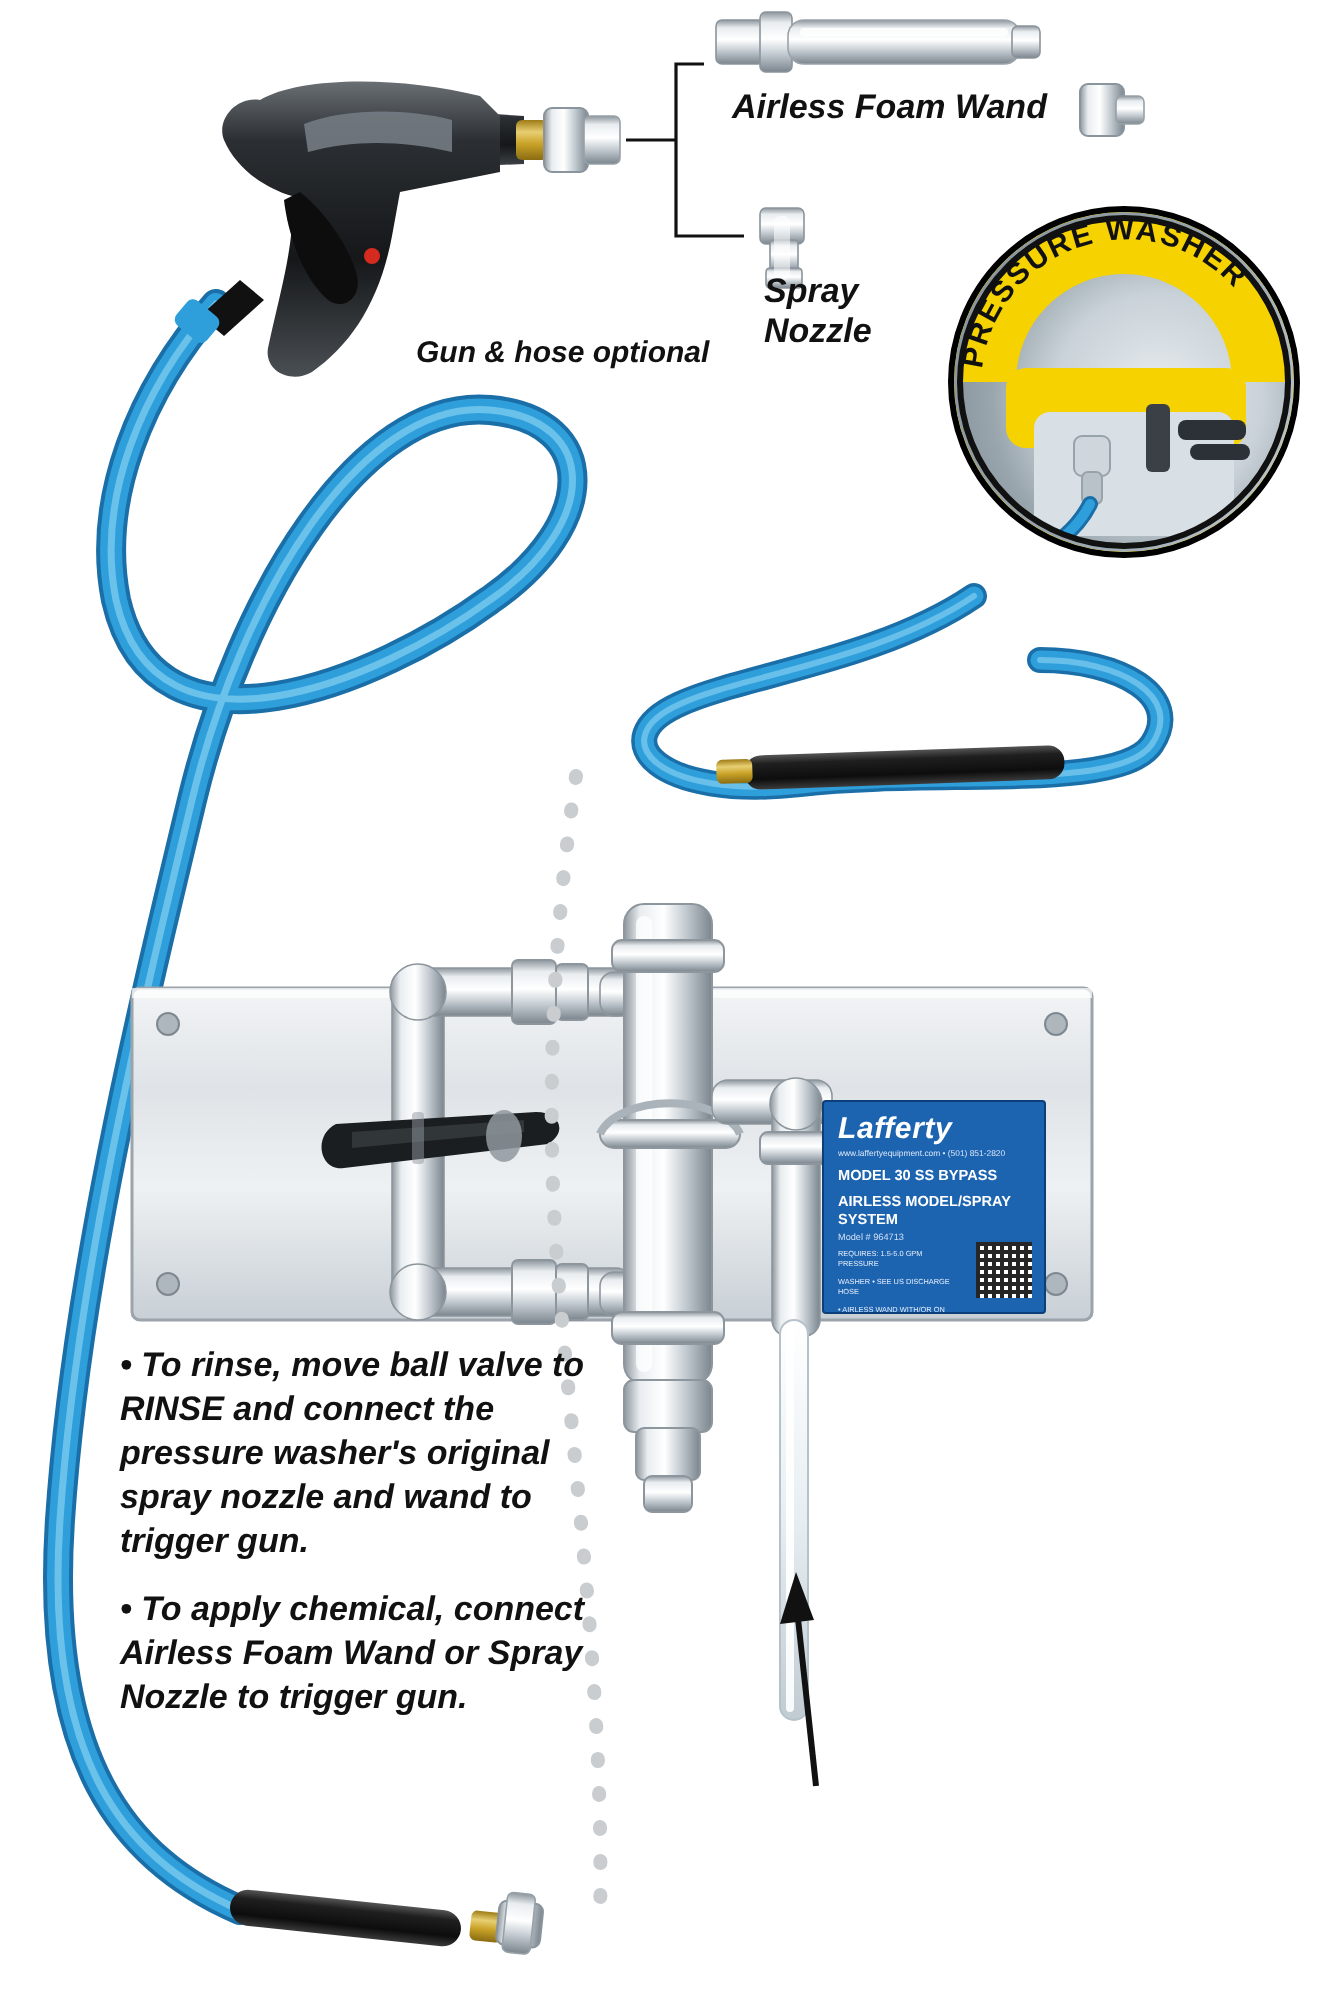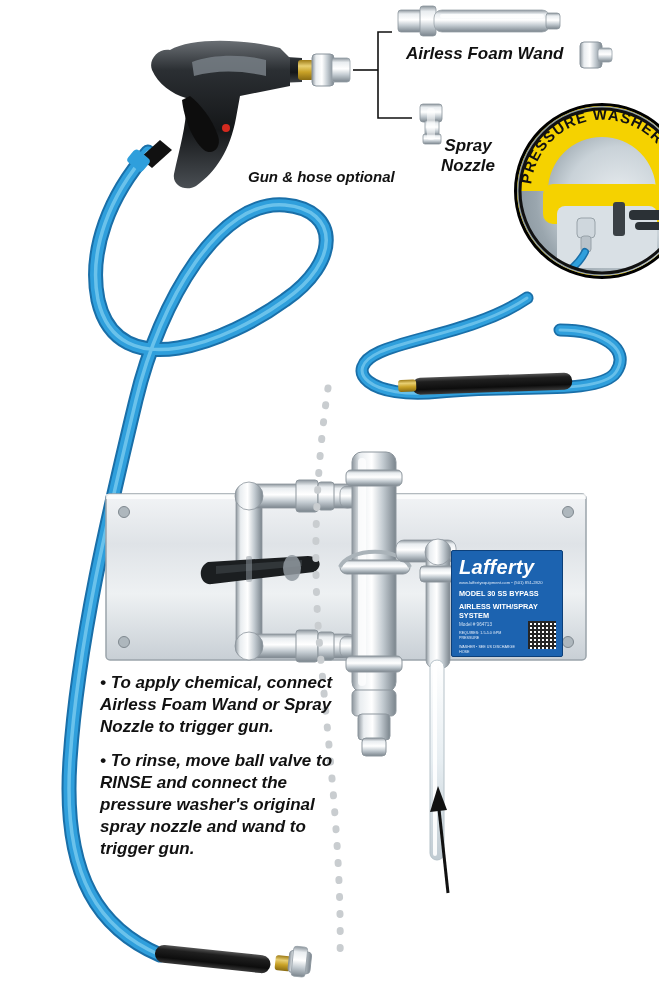--- a/index.html
+++ b/index.html
@@ -3,26 +3,26 @@
 <meta charset="utf-8">
 <style>
   html,body{margin:0;padding:0;}
   body{
     width:659px;height:1000px;
     background:#ffffff;
     font-family:"Liberation Sans", sans-serif;
     position:relative;
     overflow:hidden;
   }
-  .stage{position:absolute;left:0;top:0;width:563px;height:1000px;margin-left:40px;}
+  .stage{position:absolute;left:0;top:0;width:563px;height:1000px;}
   svg.layer{position:absolute;left:0;top:0;width:659px;height:1000px;}
 
   .lbl{position:absolute;font-style:italic;font-weight:bold;color:#111;}
   .lbl-wand{left:366px;top:44px;font-size:17px;}
-  .lbl-nozzle{left:382px;top:136px;font-size:17px;line-height:20px;text-align:center;width:92px;}
+  .lbl-nozzle{left:382px;top:136px;font-size:17px;line-height:20px;width:92px;}
   .lbl-gun{left:208px;top:168px;font-size:15px;text-align:right;}
   .lbl-chem{left:390px;top:900px;font-size:14px;line-height:17px;text-align:center;width:110px;}
 
   .instructions{
     position:absolute;left:60px;top:672px;width:240px;
     font-style:italic;font-weight:bold;font-size:17px;line-height:22px;color:#111;
   }
   .instructions p{margin:0 0 12px 0;}
 
   .badge{
@@ -41,21 +41,21 @@
     font-family:"Liberation Sans", sans-serif;
     font-weight:bold;font-size:15px;fill:#111;letter-spacing:1px;
   }
 
   .plate-label{
     position:absolute;left:411px;top:550px;width:110px;height:105px;
     background:#1c63b0;border:1px solid #0c3f79;border-radius:2px;
     color:#fff;overflow:hidden;
   }
   .plate-label .brand{
-    font-style:italic;font-weight:bold;font-size:20px;color:#fff;
+    font-style:italic;font-weight:bold;font-size:15px;color:#fff;
     margin:5px 0 0 7px;letter-spacing:.3px;
   }
   .plate-label .site{font-size:4.2px;margin:1px 0 0 7px;color:#dbe8f7;}
   .plate-label .model{
     font-weight:bold;font-size:7.3px;line-height:9px;margin:4px 0 0 7px;color:#fff;
   }
   .plate-label .modelno{font-size:4.6px;margin:2px 0 0 7px;color:#cfe0f3;}
   .plate-label .specs{font-size:3.7px;line-height:5px;margin:4px 0 0 7px;color:#e6eefa;width:62px;}
   .plate-label .qr{
     position:absolute;right:6px;bottom:7px;width:28px;height:28px;background:#fff;
@@ -278,22 +278,22 @@
   </svg>
 
   <div class="lbl lbl-wand">Airless Foam Wand</div>
 
   <div class="lbl lbl-nozzle">Spray<br>Nozzle</div>
 
   <div class="lbl lbl-gun">Gun &amp; hose optional</div>
 
 
   <div class="instructions">
+    <p>• To rinse, move ball valve to RINSE and connect the pressure washer's original spray nozzle and wand to trigger gun.</p>
     <p>• To apply chemical, connect Airless Foam Wand or Spray Nozzle to trigger gun.</p>
-    <p>• To rinse, move ball valve to RINSE and connect the pressure washer's original spray nozzle and wand to trigger gun.</p>
   </div>
 
   <div class="badge">
     <div class="photo"></div>
     <svg class="badge-arc" viewBox="0 0 170 170">
       <defs>
         <path id="arcpath" d="M 14,92 A 72,72 0 0 1 158,80"></path>
         <clipPath id="circClip">
             <circle cx="85" cy="85" r="82"></circle>
           </clipPath>
@@ -318,21 +318,21 @@
       <text>
         <textPath href="#arcpath" startOffset="6%">PRESSURE WASHER</textPath>
       </text>
     </svg>
   </div>
 
   <div class="plate-label">
     <div class="brand">Lafferty</div>
     <div class="site">www.laffertyequipment.com  •  (501) 851-2820</div>
     <div class="model">MODEL 30 SS BYPASS</div>
-    <div class="model">AIRLESS WITH/SPRAY SYSTEM</div>
+    <div class="model">AIRLESS MODEL/SPRAY SYSTEM</div>
     <div class="modelno">Model # 964713</div>
     <div class="specs">REQUIRES: 1.5-5.0 GPM  PRESSURE</div>
     <div class="specs">WASHER • SEE US DISCHARGE HOSE</div>
     <div class="specs">• AIRLESS WAND WITH/OR ON BOARD</div>
 
     <div class="qr">
         <i></i>
       </div>
   </div>
 

